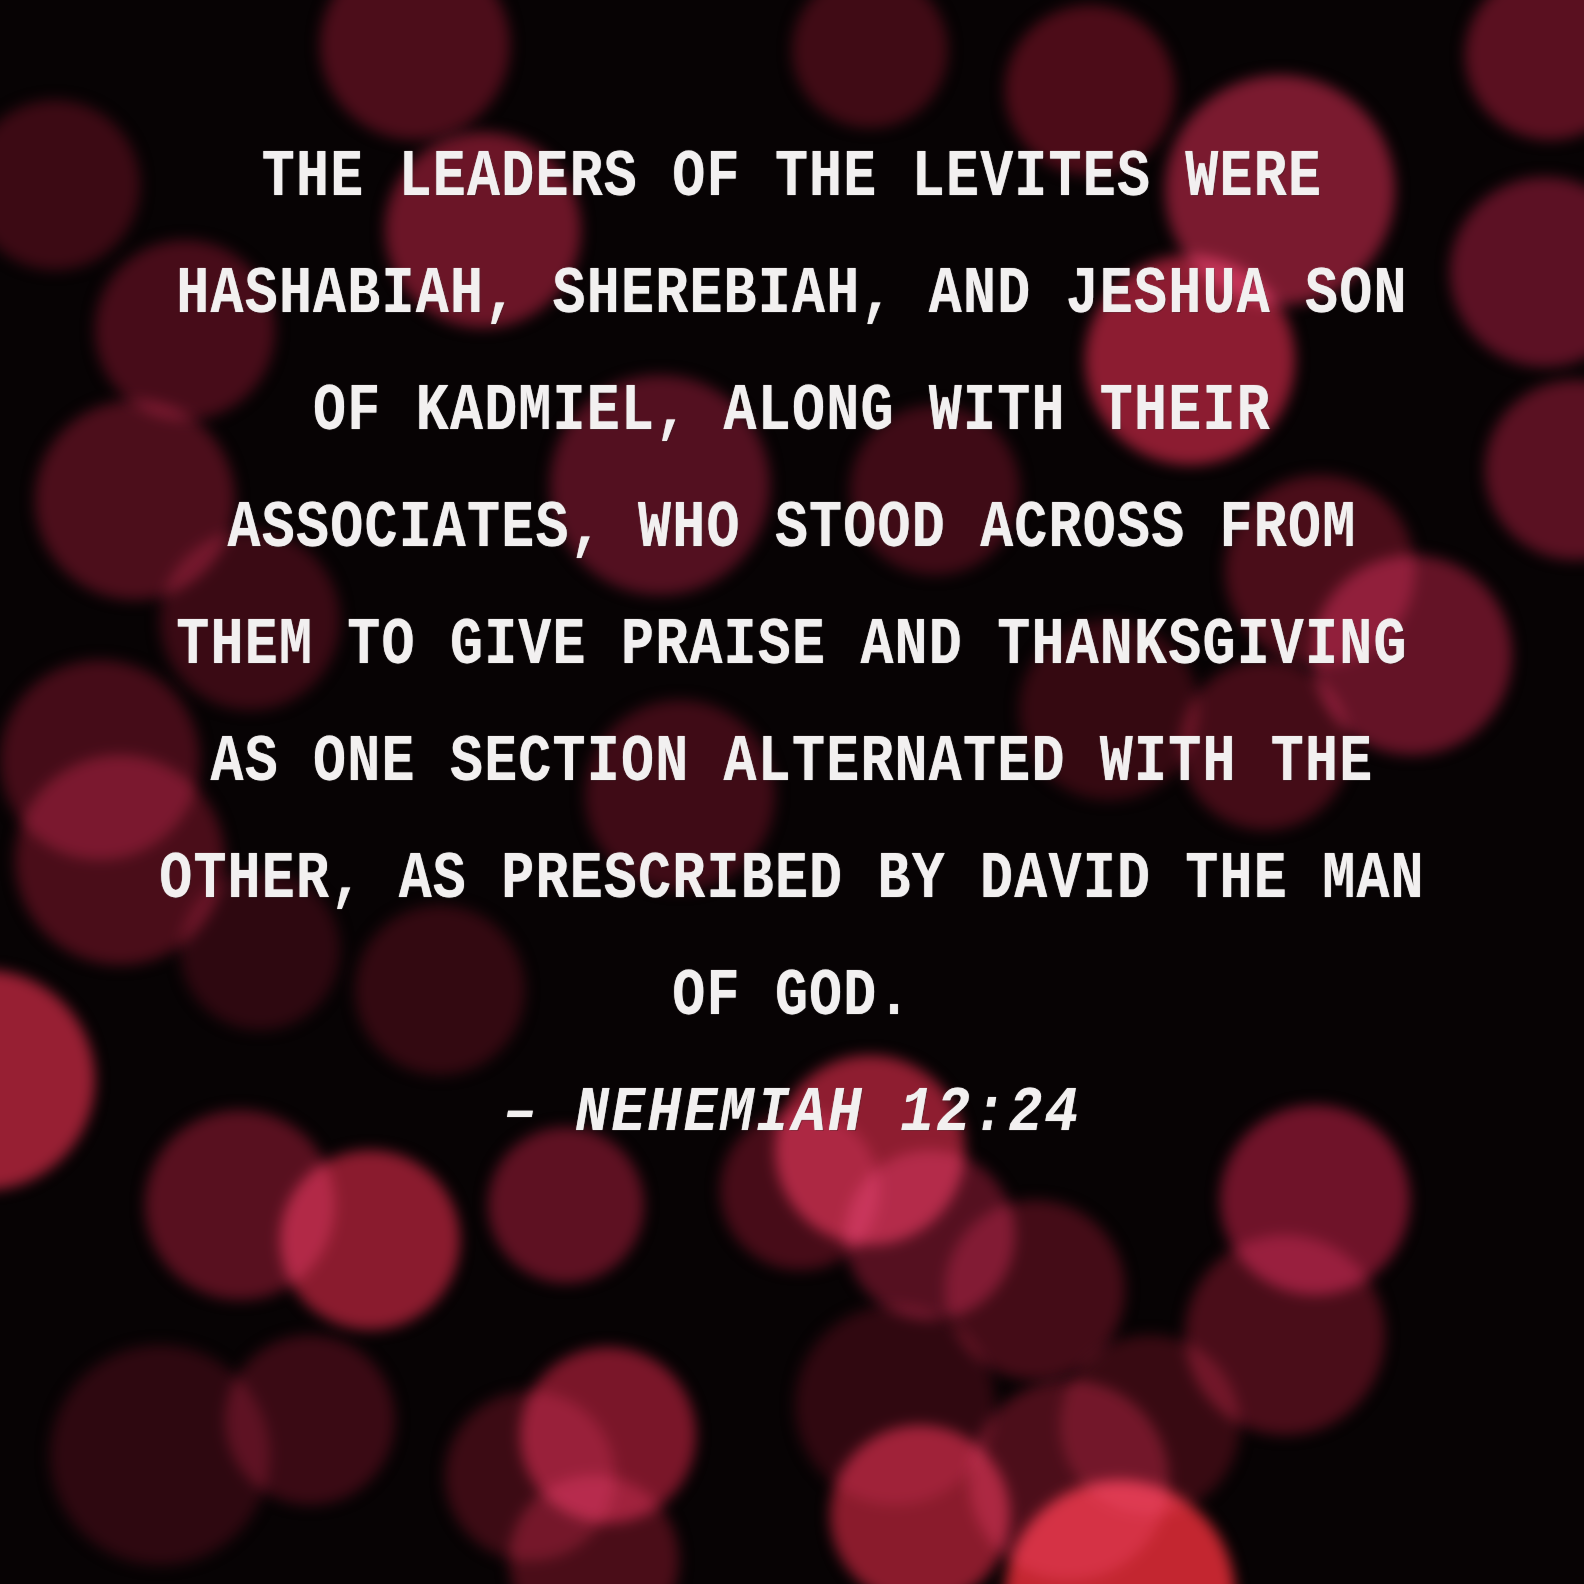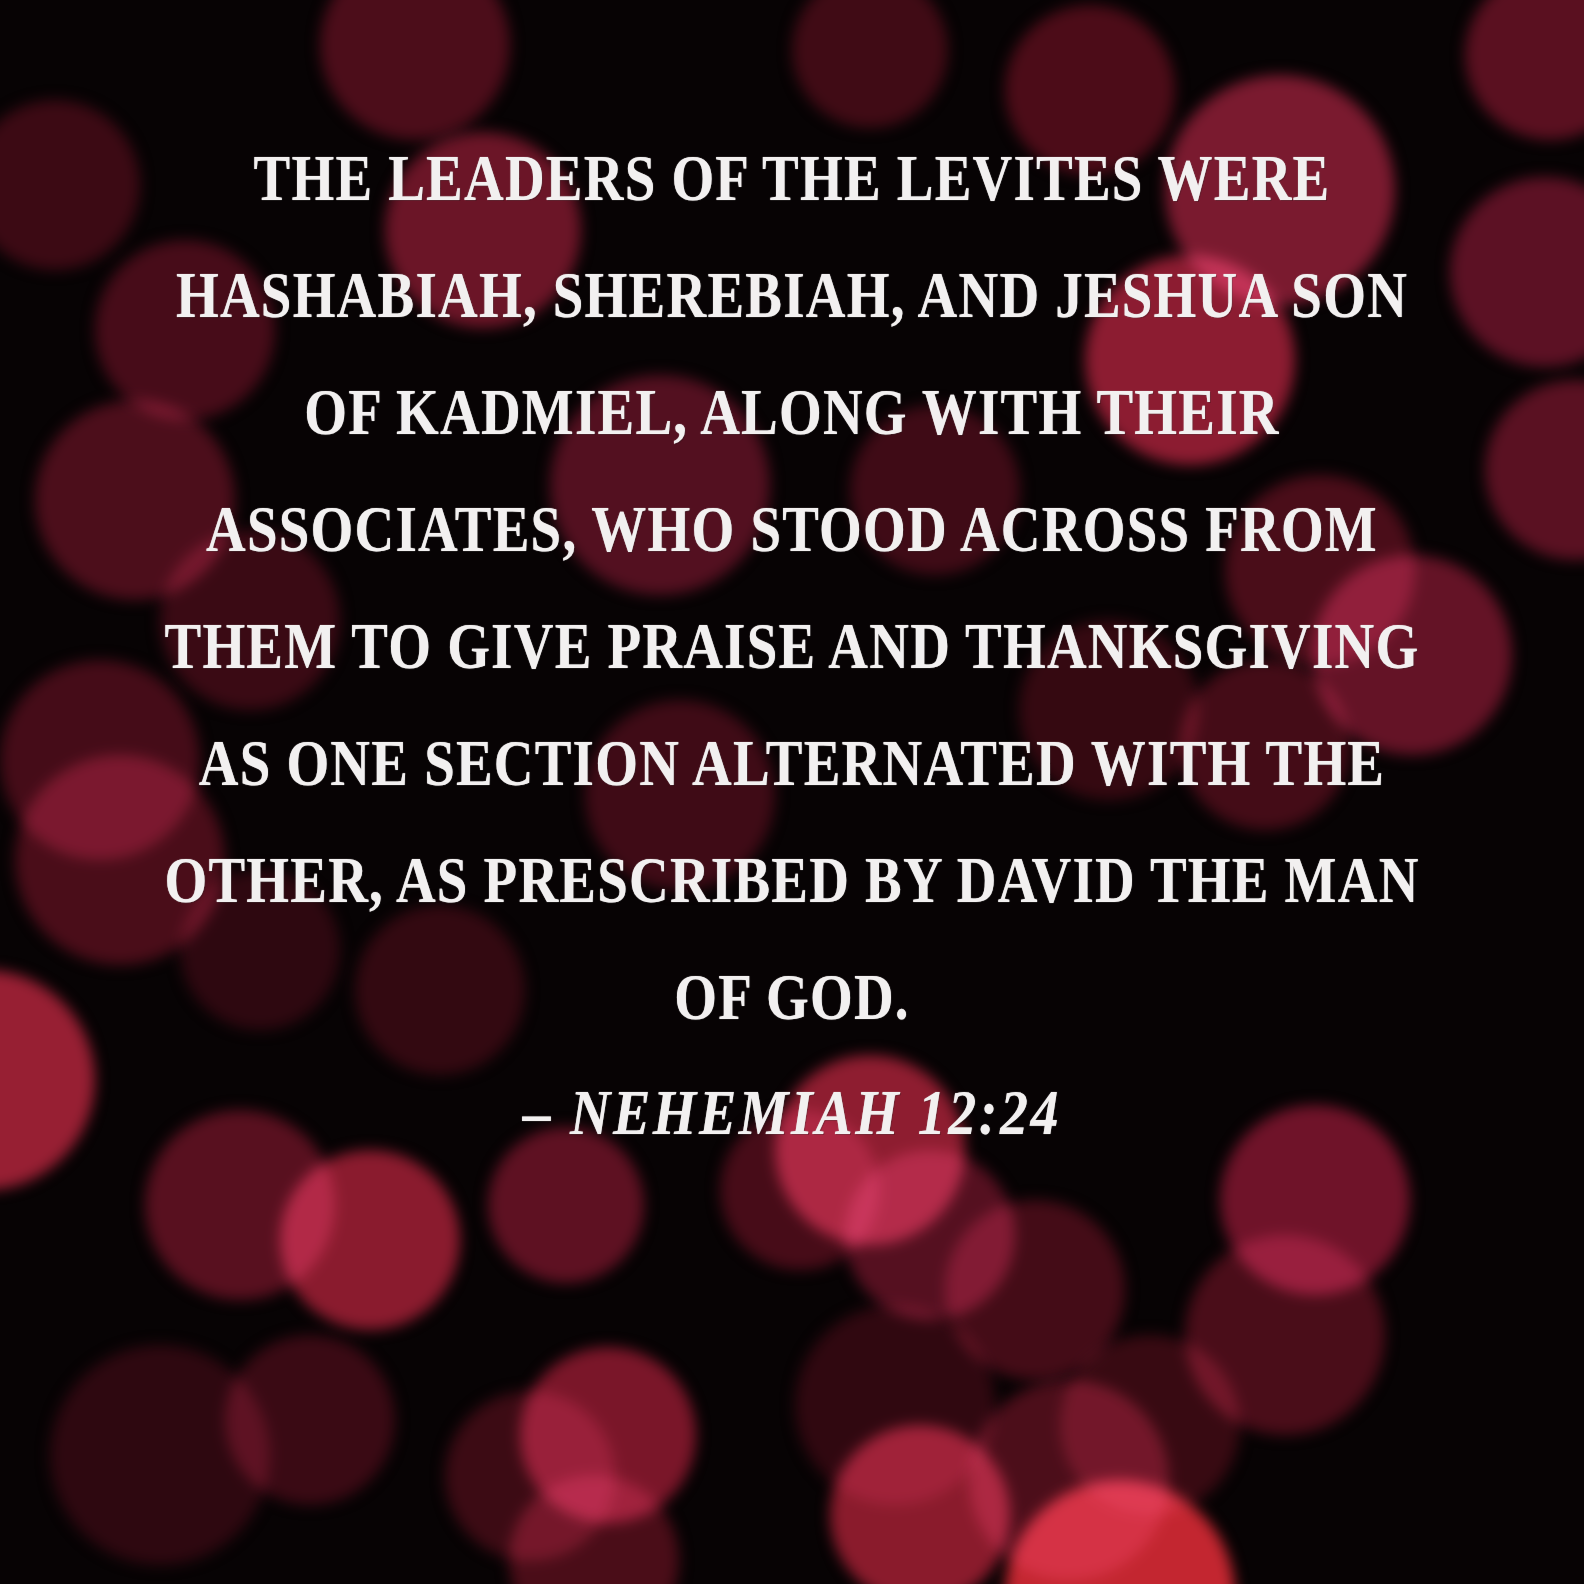--- a/index.html
+++ b/index.html
@@ -6,21 +6,21 @@
     margin: 0;
     padding: 0;
     background: #000;
   }
   .canvas {
     position: relative;
     width: 1584px;
     height: 1584px;
     background: #070304;
     overflow: hidden;
-    font-family: Liberation Serif, serif;
+    font-family: Liberation Mono, monospace;
   }
   .bokeh-layer {
     position: absolute;
     inset: 0;
     z-index: 1;
     isolation: isolate;
   }
   .bokeh {
     position: absolute;
     border-radius: 50%;

